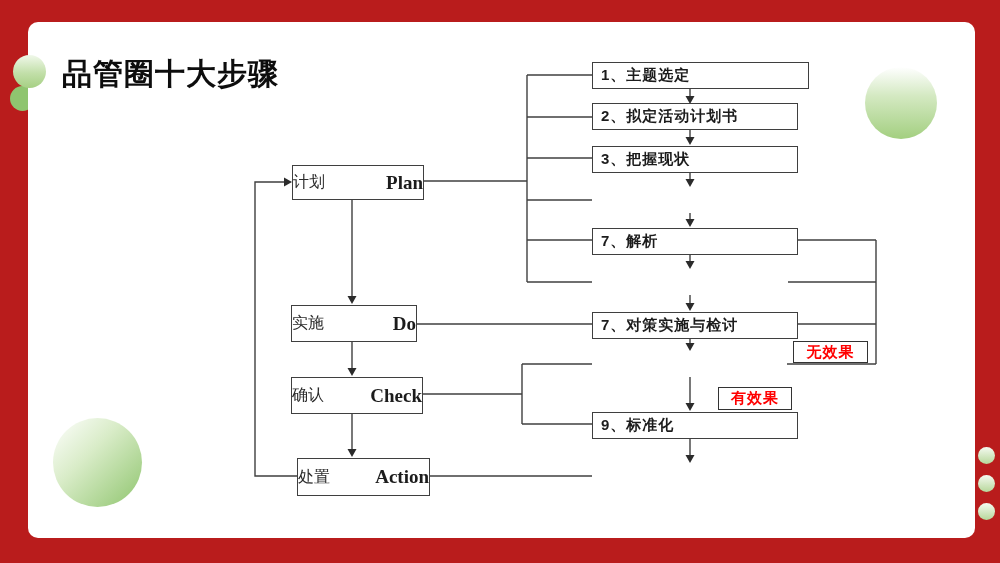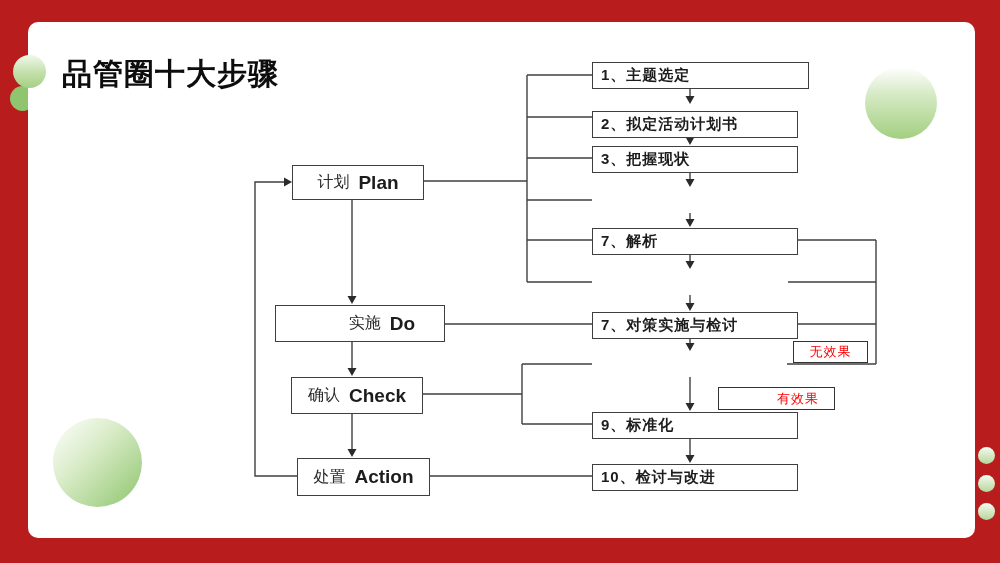--- a/index.html
+++ b/index.html
@@ -9,41 +9,41 @@
   .deco{position:absolute;border-radius:50%;}
   .deco-tl-dark{left:10px;top:86px;width:25px;height:25px;background:#8fc56f;z-index:1;}
   .deco-tl-light{left:13px;top:55px;width:33px;height:33px;background:linear-gradient(180deg,#f0f8ea 0%,#c2dfa9 55%,#a6d084 100%);z-index:3;}
   .deco-tr{left:865px;top:67px;width:72px;height:72px;background:linear-gradient(180deg,#ffffff 0%,#d4e9c2 40%,#a3cf80 100%);z-index:3;}
   .deco-bl{left:53px;top:418px;width:89px;height:89px;background:linear-gradient(135deg,#ffffff 0%,#d9ecc8 40%,#8fc56e 100%);z-index:3;}
   .deco-r1{left:978px;top:447px;width:17px;height:17px;background:linear-gradient(180deg,#f5faf1 0%,#b6d79a 100%);z-index:3;}
   .deco-r2{left:978px;top:475px;width:17px;height:17px;background:linear-gradient(180deg,#f5faf1 0%,#b6d79a 100%);z-index:3;}
   .deco-r3{left:978px;top:503px;width:17px;height:17px;background:linear-gradient(180deg,#f5faf1 0%,#b6d79a 100%);z-index:3;}
   .title{position:absolute;left:62px;top:34px;font-size:30px;font-weight:bold;color:#0d0d0d;letter-spacing:1px;z-index:5;}
   .connectors{position:absolute;left:0;top:0;width:1000px;height:563px;z-index:4;}
-  .pdca{position:absolute;background:#fff;border:1.6px solid #3f3f3f;display:flex;align-items:center;justify-content:center;gap:9px;z-index:5;}
+  .pdca{position:absolute;background:#fff;border:1.6px solid #3f3f3f;display:flex;align-items:center;justify-content:space-between;gap:9px;z-index:5;font-family:Liberation Serif, serif;}
   .pdca .zh{font-size:16px;color:#2a2a2a;}
   .pdca .en{font-size:19px;font-weight:bold;color:#1c1c1c;}
   .pdca-plan{left:292px;top:165px;width:130px;height:33px;}
-  .pdca-do{left:275px;top:305px;width:124px;height:35px;padding-left:44px;}
+  .pdca-do{left:291px;top:305px;width:124px;height:35px;}
   .pdca-check{left:291px;top:377px;width:130px;height:35px;}
   .pdca-action{left:297px;top:458px;width:131px;height:36px;}
   .step{position:absolute;left:592px;width:196px;height:25px;background:#fff;border:1.4px solid #3f3f3f;display:flex;align-items:center;padding-left:8px;box-sizing:content-box;font-size:15px;font-weight:600;color:#1c1c1c;letter-spacing:1px;z-index:5;}
   .s1{top:62px;width:207px;}
-  .s2{top:111px;}
+  .s2{top:103px;}
   .s3{top:146px;}
   .s4{top:188px;}
   .s5{top:228px;}
   .s6{top:270px;}
   .s7{top:312px;}
   .s8{top:352px;}
   .s9{top:412px;}
   .s10{top:464px;}
-  .flag{position:absolute;background:#fff;border:1.2px solid #333;color:#ff0000;font-size:13px;font-weight:normal;display:flex;align-items:center;justify-content:center;letter-spacing:1px;z-index:6;}
+  .flag{position:absolute;background:#fff;border:1.2px solid #333;color:#ff0000;font-size:15px;font-weight:bold;display:flex;align-items:center;justify-content:center;letter-spacing:1px;z-index:6;}
   .flag-no{left:793px;top:341px;width:73px;height:20px;}
-  .flag-yes{left:718px;top:387px;width:72px;height:21px;padding-left:43px;}
+  .flag-yes{left:718px;top:387px;width:72px;height:21px;}
 </style>
 </head>
 <body>
 
 <div class="slide">
 
   <div class="deco deco-tl-dark"></div>
   <div class="panel"></div>
   <div class="deco deco-tl-light"></div>
   <div class="deco deco-tr"></div>
@@ -131,18 +131,17 @@
     <span class="zh">处置</span>
     <span class="en">Action</span>
   </div>
 
   <div class="step s1">1、主题选定</div>
   <div class="step s2">2、拟定活动计划书</div>
   <div class="step s3">3、把握现状</div>
   <div class="step s5">7、解析</div>
   <div class="step s7">7、对策实施与检讨</div>
   <div class="step s9">9、标准化</div>
-  <div class="step s10">10、检讨与改进</div>
 
   <div class="flag flag-no">无效果</div>
   <div class="flag flag-yes">有效果</div>
 
 </div>
 
 </body></html>

